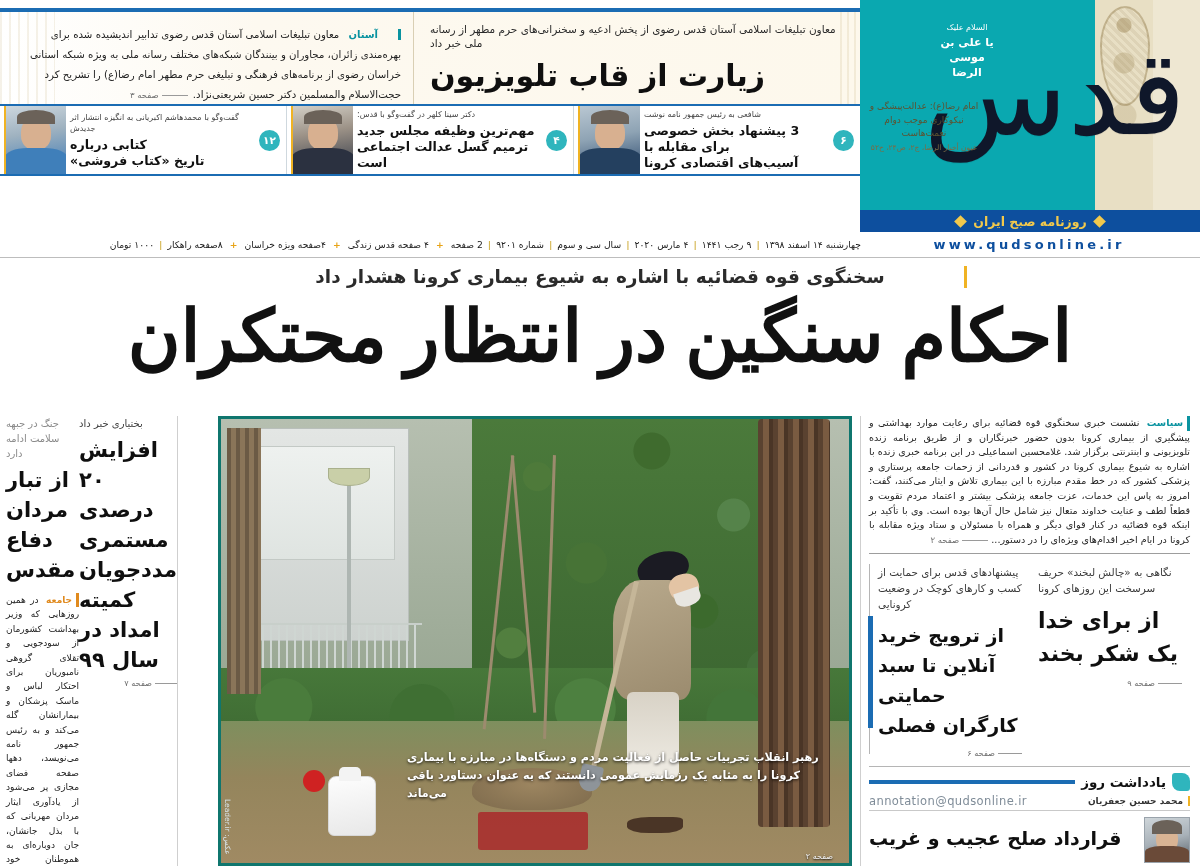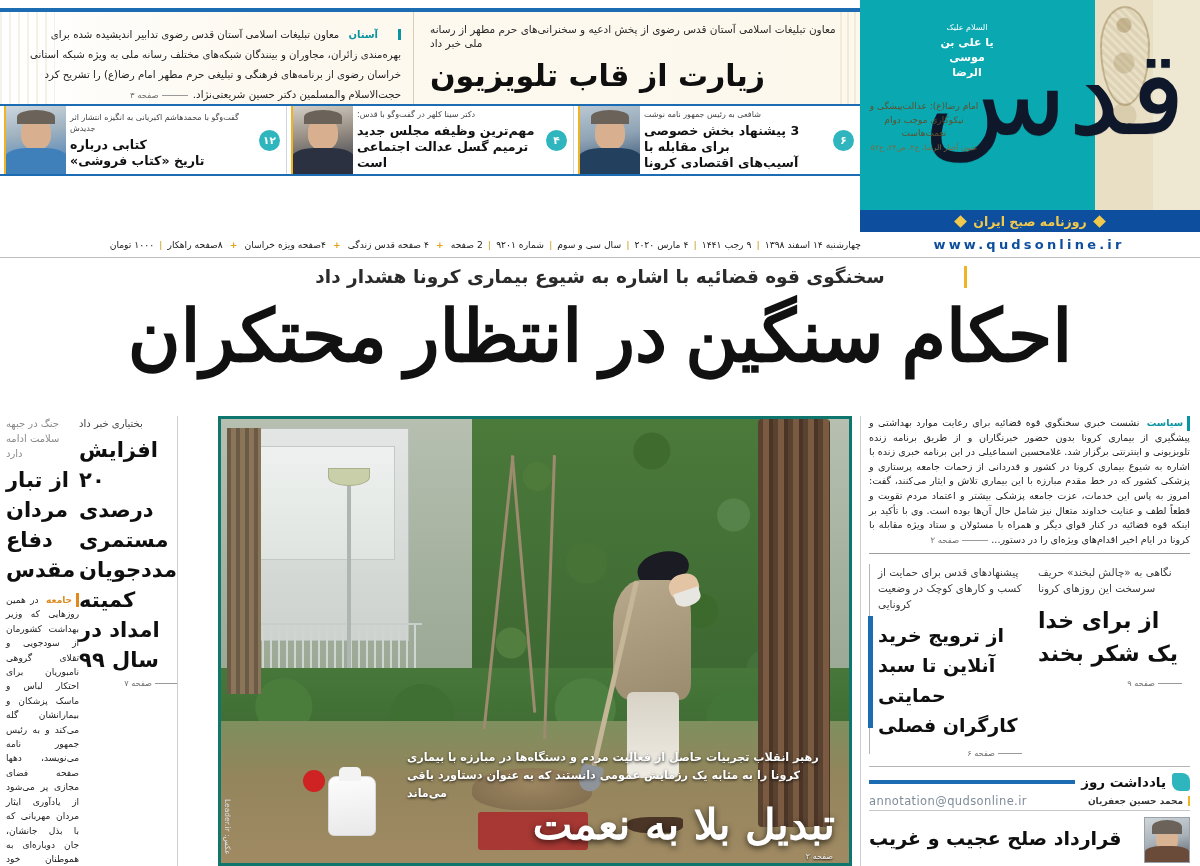--- a/index.html
+++ b/index.html
@@ -1071,21 +1071,20 @@
           <div class="shovel"></div>
           <div class="watering-can"></div>
           <div class="red-cap"></div>
           <div class="red-plaque"></div>
         </div>
 
         <div class="photo-caption-wrap">
           <div class="photo-caption-text">رهبر انقلاب تجربیات حاصل از فعالیت مردم و دستگاه‌ها در مبارزه با بیماری کرونا را به مثابه یک رزمایش عمومی دانستند که به عنوان دستاورد باقی می‌ماند</div>
         </div>
 
-        <div class="photo-overtitle">تبدیل بلا به نعمت</div>
         <div class="photo-overtitle-ref">صفحه ۲</div>
         <div class="photo-credit">عکس: Leader.ir</div>
       </div>
     </div>
 
     <div class="col-left">
 
       <div class="lc-item">
         <div class="lc-kicker">بختیاری خبر داد</div>
         <div class="lc-title">افزایش ۲۰ درصدی مستمری مددجویان کمیته امداد در سال ۹۹</div>

